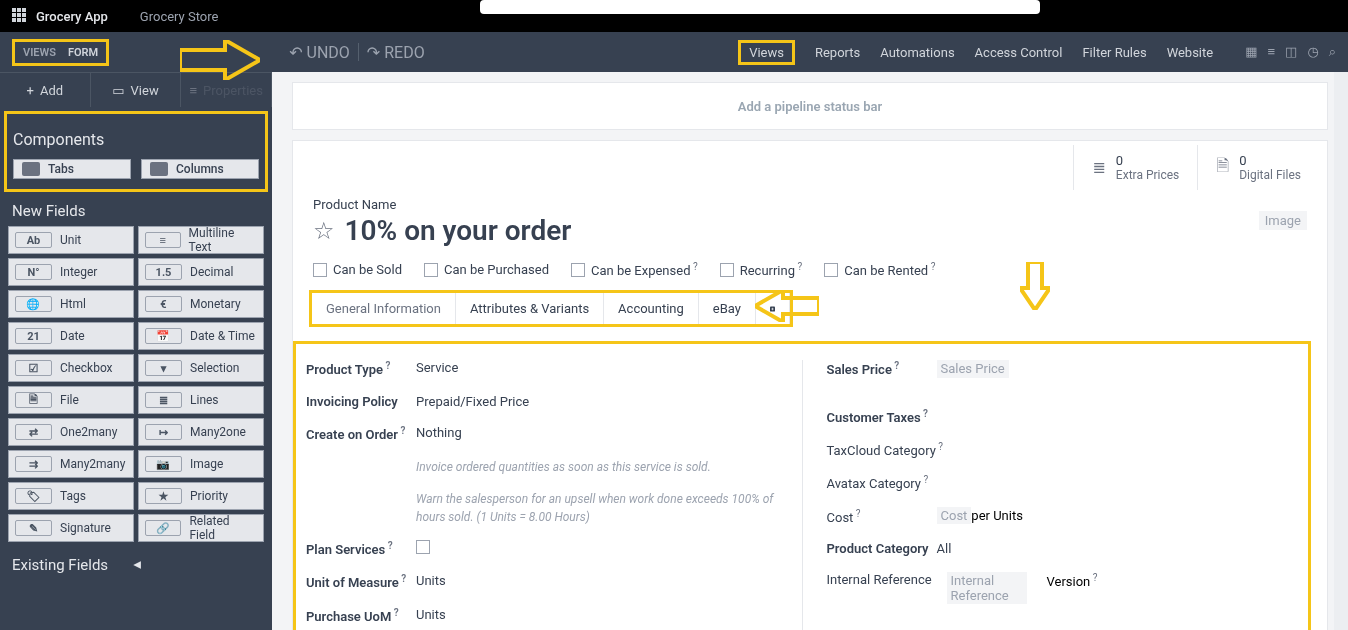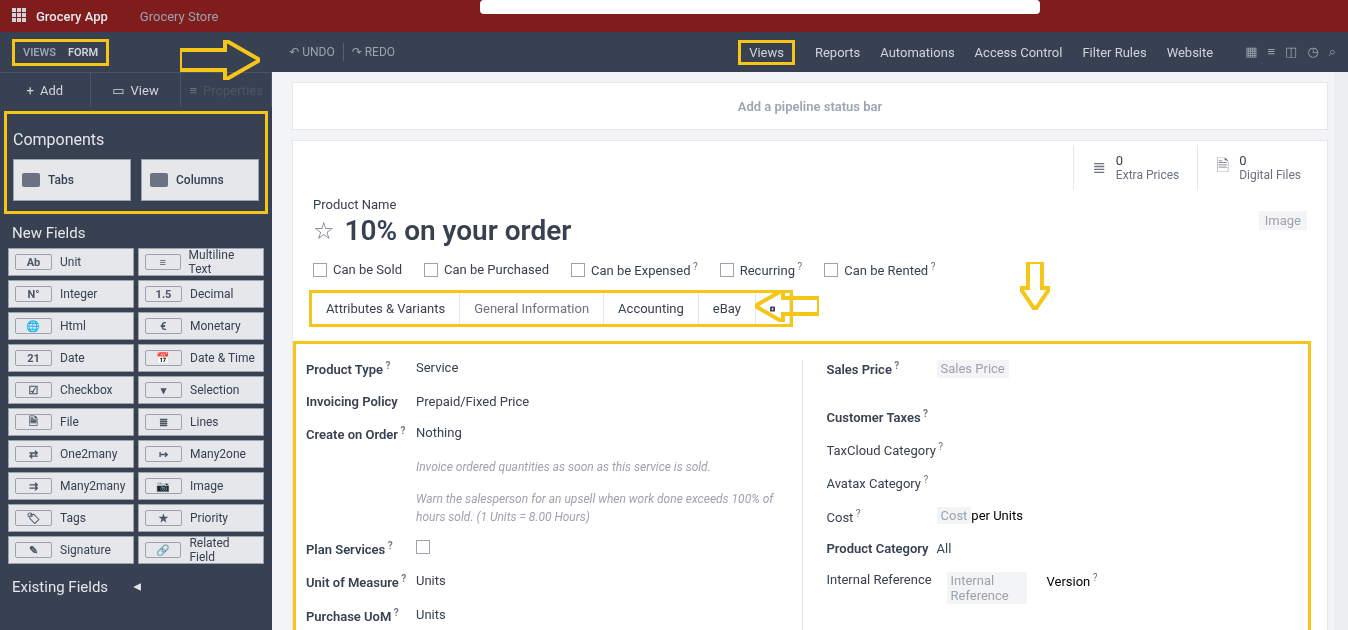--- a/index.html
+++ b/index.html
@@ -1,50 +1,50 @@
 <!DOCTYPE html>
 <html><head>
 <meta charset="utf-8">
 <style>
 * { margin:0; padding:0; box-sizing:border-box; font-family:-apple-system,BlinkMacSystemFont,"Segoe UI",Roboto,sans-serif; }
 body { background:#fff; width:1348px; height:630px; overflow:hidden; position:relative; }
 
 
-.topbar { height:32px; background:#7f1d1d; display:flex; align-items:center; padding:0 12px; color:#d1d5db; font-size:13px; position:relative; }
+.topbar { height:32px; background:#000000; display:flex; align-items:center; padding:0 12px; color:#d1d5db; font-size:13px; position:relative; }
 .apps-icon { width:16px; height:16px; display:grid; grid-template-columns:repeat(3,4px); grid-template-rows:repeat(3,4px); gap:1px; margin-right:8px; }
 .apps-icon span { background:#d1d5db; }
 .app-title { font-weight:500; color:#e5e7eb; margin-right:32px; }
 .breadcrumb { color:#9ca3af; }
 .top-white-notch { position:absolute; left:480px; top:0; width:560px; height:14px; background:#fff; border-radius:4px; }
 
 
 .navrow { height:40px; background:#374151; display:flex; align-items:center; color:#d1d5db; font-size:14px; position:relative; }
 .vf-box { border:3px solid #f5c518; padding:4px 8px; margin-left:12px; display:flex; gap:12px; font-size:11px; font-weight:600; }
 .vf-box span:first-child { color:#9ca3af; }
-.undo-redo { margin-left:180px; display:flex; align-items:center; gap:8px; color:#9ca3af; font-size:12px; }
+.undo-redo { margin-left:180px; display:flex; align-items:center; gap:8px; color:#9ca3af; font-size:16px; }
 .divider-v { width:1px; height:18px; background:#55606e; }
 .nav-items { margin-left:auto; display:flex; align-items:center; gap:20px; font-size:13px; padding-right:12px; }
 .nav-views-box { border:3px solid #f5c518; padding:2px 8px; }
 .nav-icons { display:flex; gap:10px; margin-left:12px; color:#9ca3af; }
 
 
 .arrow-right-big { position:absolute; left:180px; top:40px; width:80px; height:40px; z-index:50; }
 .arrow-right-big svg { width:100%; height:100%; }
 .arrow-left { position:absolute; left:755px; top:290px; z-index:40; }
 .arrow-down { position:absolute; left:1020px; top:262px; z-index:40; }
 
 
 .sidebar { position:absolute; left:0; top:72px; width:272px; background:#374151; color:#e5e7eb; height:558px; border-top:1px solid #4b5563; }
 .sidebar-tabs { display:flex; height:34px; }
 .sidebar-tab { flex:1; display:flex; align-items:center; justify-content:center; gap:6px; font-size:13px; color:#d1d5db; border-right:1px solid #4b5563; cursor:pointer; }
 .sidebar-tab:last-child { color:#6b7280; }
 .comp-box { border:3px solid #f5c518; margin:4px; padding:16px 6px 10px; }
 .comp-title { font-size:16px; font-weight:400; margin-bottom:10px; }
 .comp-btns { display:flex; gap:10px; }
-.comp-btn { flex:1; background:#e5e7eb; color:#374151; border:1px solid #9ca3af; height:42px; display:flex; align-items:center; gap:8px; padding:0 8px; font-size:12px; font-weight:500; cursor:pointer; }
+.comp-btn { flex:1; background:#e5e7eb; color:#374151; border:1px solid #9ca3af; height:20px; display:flex; align-items:center; gap:8px; padding:0 8px; font-size:12px; font-weight:500; cursor:pointer; }
 .comp-btn .ic { width:18px; height:14px; background:#6b7280; border-radius:2px; }
 
 .section-title { font-size:15px; font-weight:400; padding:6px 12px 6px; }
 .fields-grid { display:grid; grid-template-columns:1fr 1fr; gap:4px; padding:0 8px; }
 .field-btn { background:#e5e7eb; color:#374151; border:1px solid #9ca3af; height:28px; display:flex; align-items:center; gap:8px; padding:0 6px; font-size:12px; cursor:pointer; }
 .field-btn .fic { width:37px; height:16px; display:flex; align-items:center; justify-content:center; font-size:11px; font-weight:700; color:#4b5563; border:1px solid #9ca3af; border-radius:2px; }
 .existing { padding:14px 12px; font-size:15px; display:flex; align-items:center; gap:24px; cursor:pointer; }
 .chev { display:inline-block; transform:rotate(-90deg); }
 
 
@@ -304,22 +304,22 @@
           <span class="chkbox"></span>
           <span>Recurring<span class="qmark"> ?</span></span>
         </div>
         <div class="chk">
           <span class="chkbox"></span>
           <span>Can be Rented<span class="qmark"> ?</span></span>
         </div>
       </div>
 
     <div class="tabs-box" id="form-tabs">
+        <div class="ftab active">General Information</div>
         <div class="ftab">Attributes &amp; Variants</div>
-        <div class="ftab active">General Information</div>
         <div class="ftab">Accounting</div>
         <div class="ftab">eBay</div>
         <div class="ftab plus">
           <svg viewBox="0 0 12 12" width="12" height="12">
             <rect x="0" y="0" width="12" height="12" rx="2" fill="#374151"></rect>
             <path d="M6 3v6M3 6h6" stroke="#fff" stroke-width="1.5"></path>
           </svg>
         </div>
       </div>
 

